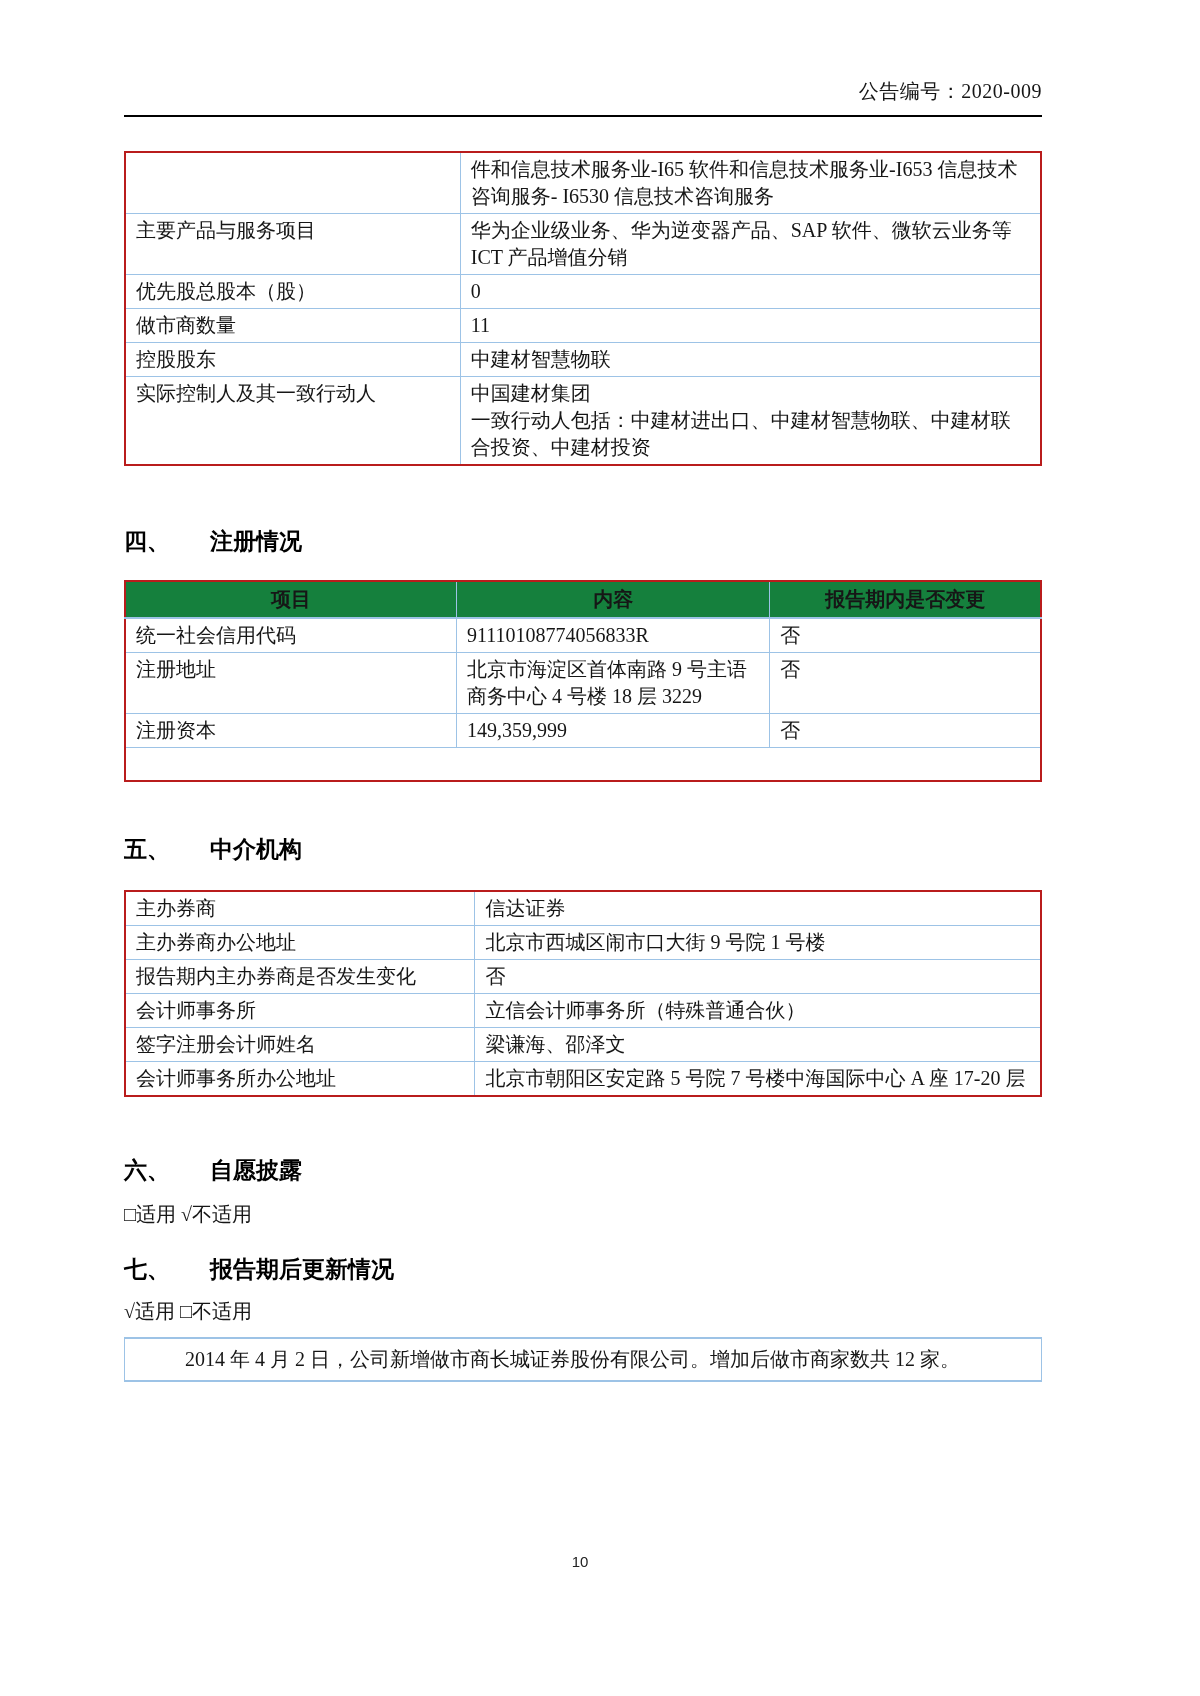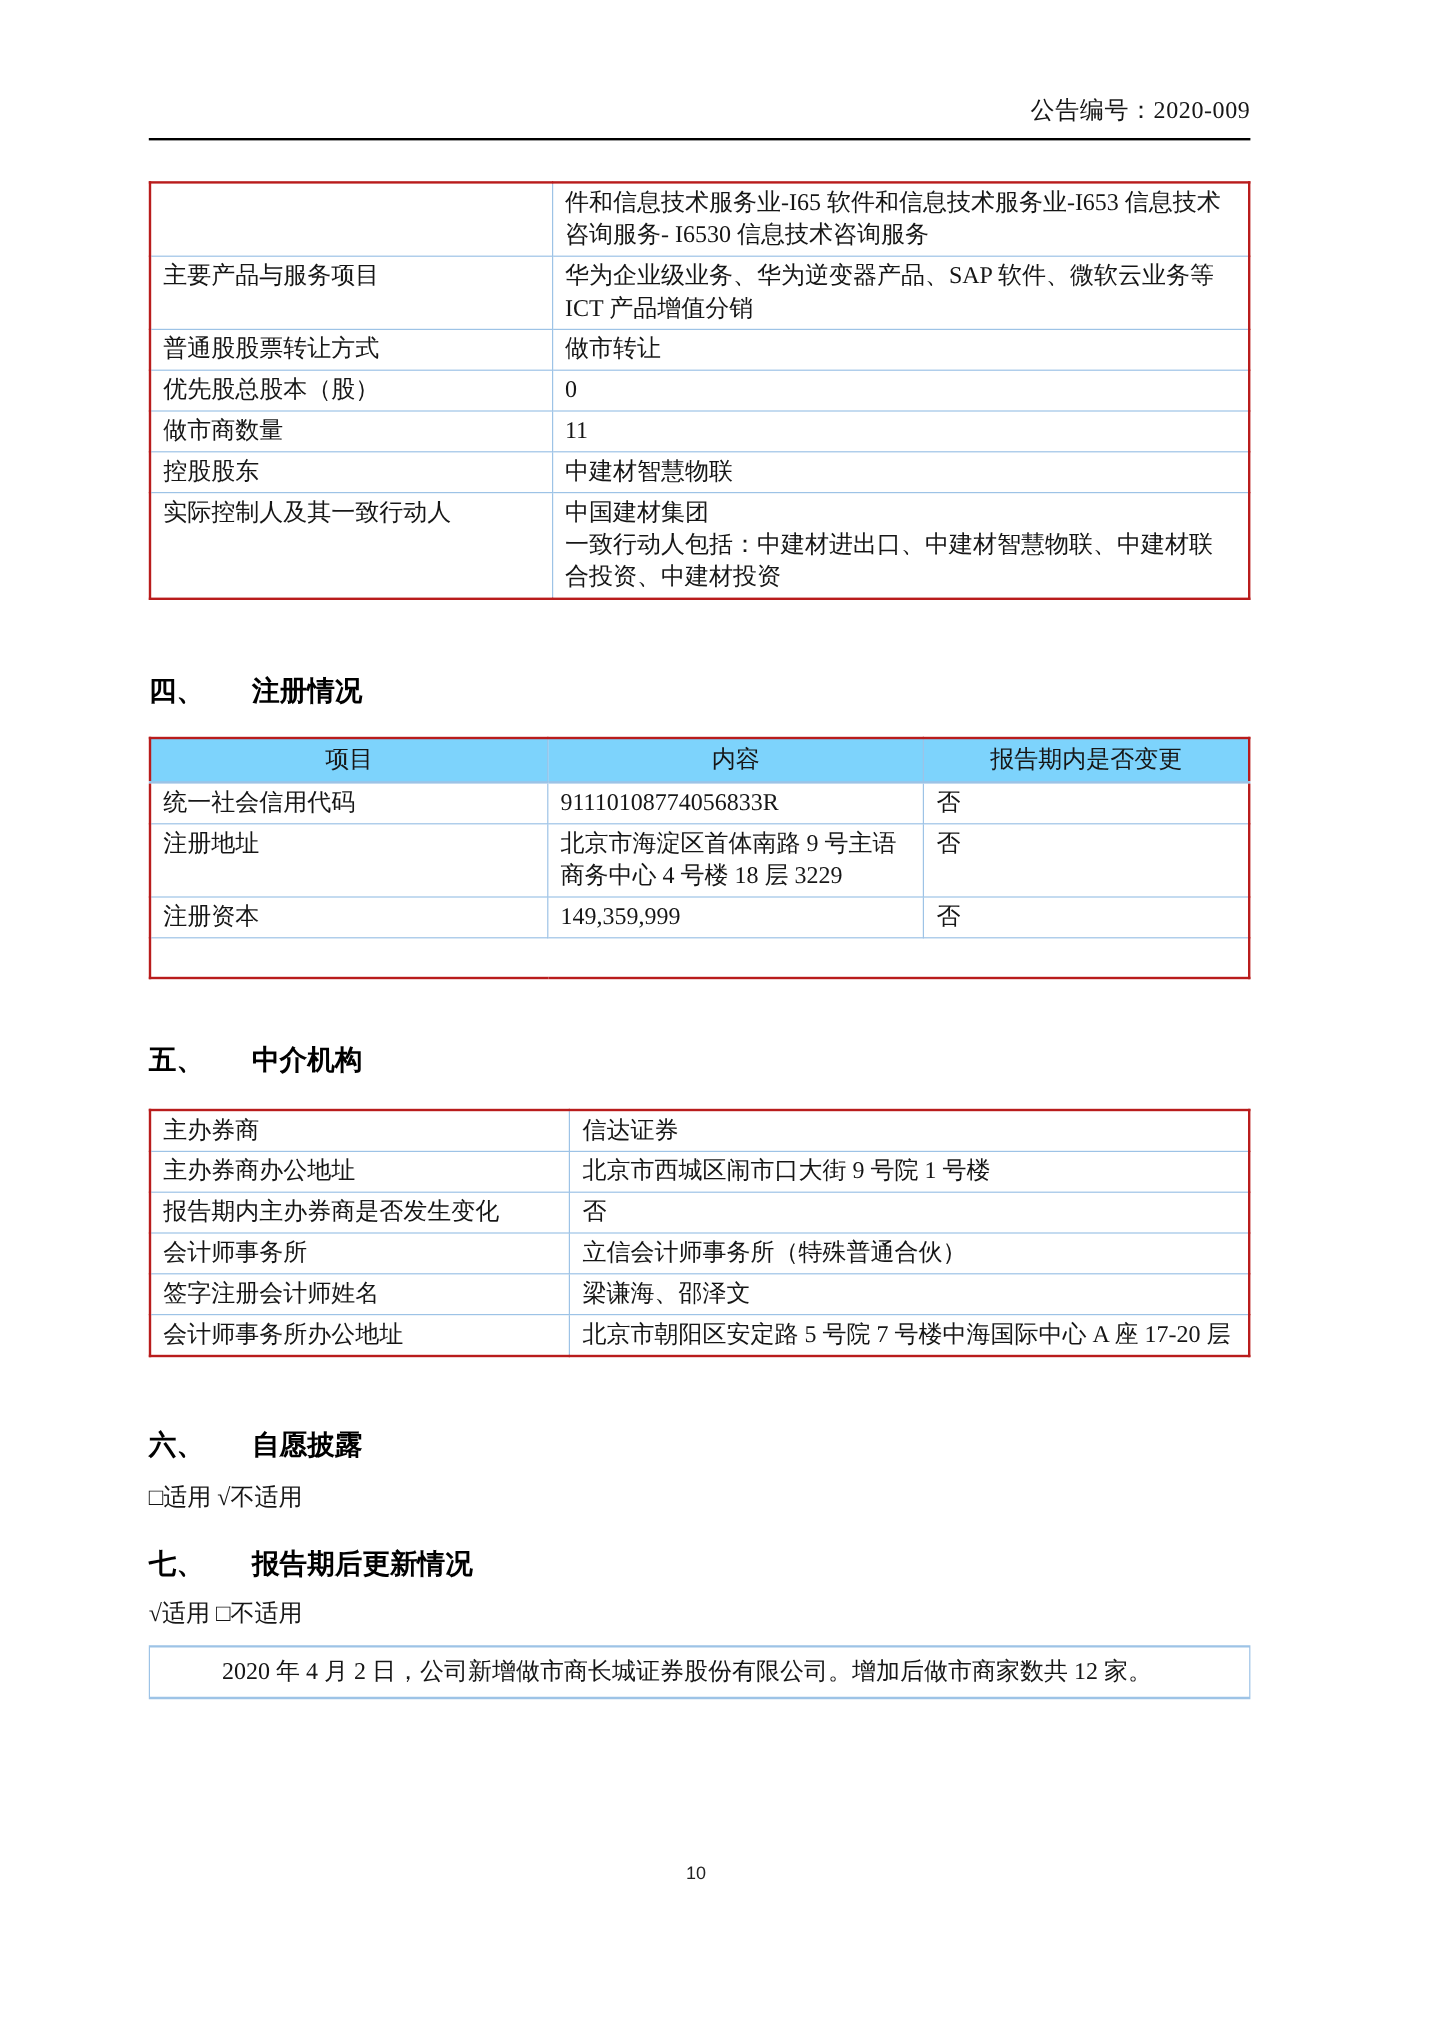--- a/index.html
+++ b/index.html
@@ -28,24 +28,25 @@
     border:1px solid #9DC3E6;
     padding:3px 10px;
     font-size:20px;
     line-height:27px;
     vertical-align:top;
     text-align:left;
     font-weight:normal;
     word-break:break-word;
   }
   table.doc-table th {
-    background:#7dd3fc;
+    background:#15803d;
     text-align:center;
     border-bottom:2px solid #9DC3E6;
     padding:4px 10px;
+    font-weight:bold;
   }
   td.num-right { text-align:right; padding-right:32px; }
   tr.empty-row td { height:26px; }
   .cell-line { display:block; }
 
   .tbl-company { margin-top:34px; }
 
   
   .sec-heading {
     display:flex;
@@ -97,24 +98,20 @@
       <tbody>
         <tr>
           <td></td>
           <td>件和信息技术服务业-I65 软件和信息技术服务业-I653 信息技术咨询服务- I6530 信息技术咨询服务</td>
         </tr>
         <tr>
           <td>主要产品与服务项目</td>
           <td>华为企业级业务、华为逆变器产品、SAP 软件、微软云业务等 ICT 产品增值分销</td>
         </tr>
         <tr>
-          <td>普通股股票转让方式</td>
-          <td>做市转让</td>
-        </tr>
-        <tr>
           <td>优先股总股本（股）</td>
           <td>0</td>
         </tr>
         <tr>
           <td>做市商数量</td>
           <td>11</td>
         </tr>
         <tr>
           <td>控股股东</td>
           <td>中建材智慧物联</td>
@@ -212,18 +209,18 @@
       <span>自愿披露</span>
     </div>
     <div class="applicability">□适用 √不适用</div>
 
     <div class="sec-heading h-postreport">
       <span class="sec-num">七、</span>
       <span>报告期后更新情况</span>
     </div>
     <div class="applicability app-postreport">√适用 □不适用</div>
 
-    <div class="update-box">2020 年 4 月 2 日，公司新增做市商长城证券股份有限公司。增加后做市商家数共 12 家。</div>
+    <div class="update-box">2014 年 4 月 2 日，公司新增做市商长城证券股份有限公司。增加后做市商家数共 12 家。</div>
 
   </div>
 
   <div class="footer-page">10</div>
 </div>
 
 </body></html>

